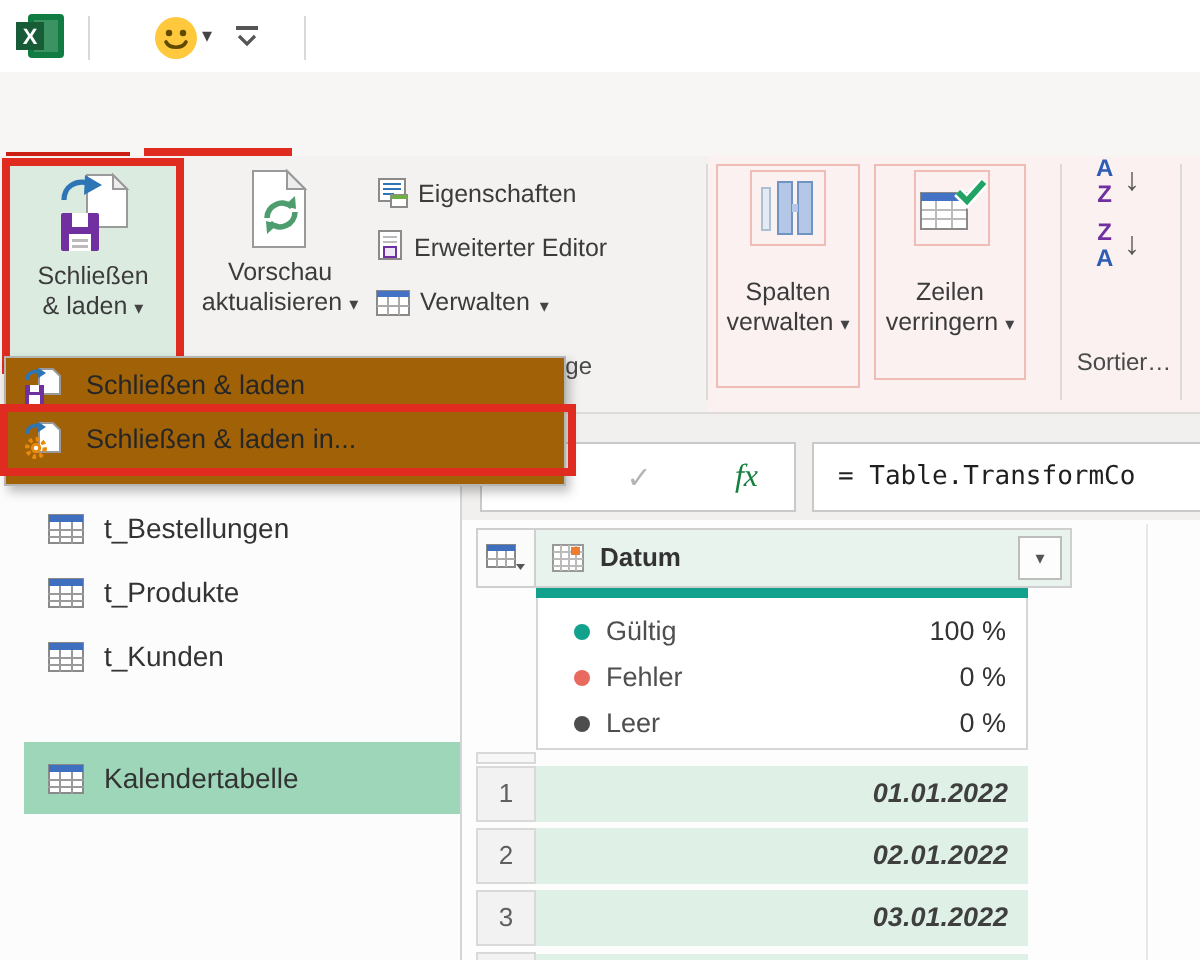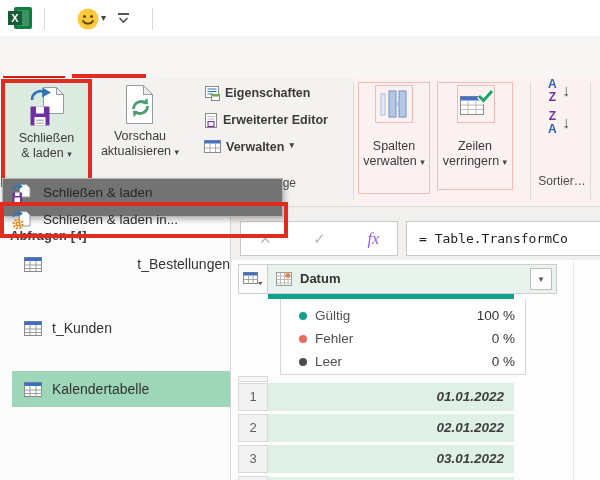--- a/index.html
+++ b/index.html
@@ -22,65 +22,65 @@
   
   .ribbon{position:absolute;left:0;top:78px;width:600px;height:128px;background:#f3f2f1;
           border-bottom:1px solid #dddbd9;box-sizing:content-box;}
   .ribbon-pink{position:absolute;left:354px;top:0;width:246px;height:128px;background:#faf1f0;}
   .rsep{position:absolute;top:4px;width:1px;height:118px;background:#dddbd9;}
   .bigbtn{position:absolute;text-align:center;font-size:12.5px;color:#3b3b3b;}
   .bigbtn .lbl{line-height:15px;white-space:nowrap;}
   .closeload{left:1px;top:1px;width:83px;height:100px;background:#dcebe0;border:4px solid #e02b20;
              box-sizing:content-box;padding-top:0;}
   .caret{font-size:9px;color:#444;}
-  .smallrow{position:absolute;left:204px;height:18px;display:flex;align-items:flex-start;font-size:12.5px;color:#3b3b3b;white-space:nowrap;font-weight:bold;}
+  .smallrow{position:absolute;left:188px;height:18px;display:flex;align-items:flex-end;font-size:12.5px;color:#3b3b3b;white-space:nowrap;}
   .smallrow svg{margin-right:5px;flex:none;}
   .grouplabel{position:absolute;font-size:12px;color:#4a4a4a;text-align:center;white-space:nowrap;}
   .pinkbtn{border:1px solid #f0bcb6;box-sizing:border-box;}
   .iconbox{position:absolute;width:38px;height:38px;border:1px solid #f0bcb6;box-sizing:border-box;
            display:flex;align-items:center;justify-content:center;background:transparent;}
   .sorticon{position:absolute;width:32px;height:30px;}
   .sletters{position:absolute;left:2px;top:0;display:flex;flex-direction:column;line-height:13px;
             font-size:12px;font-weight:bold;text-align:center;}
   .sA{color:#2f5db3;} .sZ{color:#7030a0;}
   .sarrow{position:absolute;left:16px;top:4px;font-size:16px;color:#555;}
   
-  .menu{position:absolute;left:2px;top:178px;width:281px;height:39px;background:#737373;
+  .menu{position:absolute;left:2px;top:178px;width:281px;height:65px;background:#a16207;
         border:1px solid #b5b5b5;box-shadow:2px 3px 5px rgba(0,0,0,.25);z-index:40;box-sizing:border-box;}
   .menuitem{position:relative;height:27px;display:flex;align-items:center;font-size:13.5px;color:#262626;}
   .menuitem svg{margin:0 12px 0 8px;flex:none;}
   .anno2{position:absolute;left:0;top:202px;width:288px;height:36px;border:4px solid #e02b20;
          box-sizing:border-box;z-index:45;pointer-events:none;}
   
   .sidebar{position:absolute;left:0;top:207px;width:231px;height:273px;background:#fcfcfc;
            border-right:1px solid #d4d4d4;box-sizing:border-box;}
   .sb-header{position:absolute;left:10px;top:228px;font-size:13px;color:#3e3e3e;z-index:1;white-space:nowrap;font-weight:bold;}
   .sb-item{position:absolute;left:12px;width:218px;height:32px;display:flex;align-items:center;
            font-size:14px;color:#333;}
   .sb-item svg{margin:0 10px 0 12px;flex:none;}
   .sb-sel{background:#9dd6b8;height:36px;}
   
   .mainstrip{position:absolute;left:231px;top:207px;width:369px;height:53px;background:#f1f0ee;}
   .gridarea{position:absolute;left:231px;top:260px;width:369px;height:220px;background:#fdfdfd;}
   .fbox{position:absolute;top:221px;height:35px;background:#fff;border:1px solid #c9c9c9;box-sizing:border-box;}
   .fbox1{left:240px;width:158px;display:flex;align-items:center;justify-content:space-between;padding:0 18px;}
   .fbox2{left:406px;width:200px;overflow:hidden;}
   .fcancel,.fcheck{font-size:15px;color:#b5b5b5;}
-  .ffx{font-family:"Liberation Serif",serif;font-style:italic;font-size:16px;color:#8b5cf6;text-align:right;}
+  .ffx{font-family:"Liberation Serif",serif;font-style:italic;font-size:16px;color:#15803d;text-align:right;}
   .formula{line-height:33px;padding-left:12px;font-family:"DejaVu Sans Mono",monospace;font-size:13px;color:#1f1f1f;white-space:nowrap;}
   .cornercell{position:absolute;left:238px;top:264px;width:30px;height:30px;background:#fbfbfb;
               border:1px solid #cfcfcf;box-sizing:border-box;display:flex;align-items:center;justify-content:center;}
-  .colheader{position:absolute;left:268px;top:264px;width:289px;height:30px;background:#e7f3ec;
+  .colheader{position:absolute;left:268px;top:264px;width:268px;height:30px;background:#e7f3ec;
              border:1px solid #cfcfcf;border-left:none;box-sizing:border-box;}
   .colheader .ticon{position:absolute;left:8px;top:7px;}
   .colheader .cname{position:absolute;left:32px;top:0;line-height:28px;font-size:13px;font-weight:bold;color:#333;}
   .dropbtn{position:absolute;right:4px;top:3px;width:22px;height:22px;background:#fdfdfd;
            border:1px solid #bdbdbd;box-sizing:border-box;text-align:center;line-height:20px;font-size:9px;color:#555;}
   .qualbar{position:absolute;left:268px;top:294px;width:246px;height:5px;background:#12a18c;}
-  .qualpanel{position:absolute;left:280px;top:299px;width:246px;height:76px;background:#fff;
+  .qualpanel{position:absolute;left:268px;top:299px;width:246px;height:76px;background:#fff;
              border:1px solid #d6d6d6;border-top:none;box-sizing:border-box;}
   .qrow{position:absolute;left:0;width:100%;height:23px;}
   .qdot{position:absolute;left:18px;top:7px;width:8px;height:8px;border-radius:50%;}
   .qlabel{position:absolute;left:34px;top:3px;font-size:13.5px;color:#4f4f4f;}
   .qval{position:absolute;right:10px;top:3px;font-size:13.5px;color:#333;}
   .numstrip{position:absolute;left:238px;top:376px;width:30px;height:6px;background:#f7f7f7;
             border:1px solid #d9d9d9;box-sizing:border-box;}
   .numcell{position:absolute;left:238px;width:30px;height:28px;background:#f2f2f2;border:1px solid #d9d9d9;
            box-sizing:border-box;text-align:center;line-height:26px;font-size:13px;color:#5f5f5f;}
   .datecell{position:absolute;left:268px;width:246px;height:28px;background:#dff0e6;
@@ -235,30 +235,41 @@
           <span class="sA">A</span>
         </div>
       <span class="sarrow">↓</span>
     </div>
     <div class="grouplabel" style="left:532px;top:96px;width:60px;">Sortier…</div>
   </div>
 
   <div class="sidebar"></div>
   <div class="sb-header">Abfragen [4]</div>
 
-  <div class="sb-item" style="top:248px;justify-content:space-between;">
+  <div class="sb-item" style="top:248px;">
     <svg width="18" height="15">
       <rect x="0.5" y="0.5" width="17" height="14" fill="#fff" stroke="#8a8a8a"></rect>
       <rect x="0.5" y="0.5" width="17" height="3.5" fill="#3f6fbf"></rect>
       <line x1="6" y1="4" x2="6" y2="15" stroke="#9a9a9a"></line>
         <line x1="12" y1="4" x2="12" y2="15" stroke="#9a9a9a"></line>
       <line x1="0" y1="8" x2="18" y2="8" stroke="#9a9a9a"></line>
         <line x1="0" y1="11.5" x2="18" y2="11.5" stroke="#9a9a9a"></line>
     </svg>
     <span>t_Bestellungen</span>
+  </div>
+  <div class="sb-item" style="top:280px;">
+    <svg width="18" height="15">
+      <rect x="0.5" y="0.5" width="17" height="14" fill="#fff" stroke="#8a8a8a"></rect>
+      <rect x="0.5" y="0.5" width="17" height="3.5" fill="#3f6fbf"></rect>
+      <line x1="6" y1="4" x2="6" y2="15" stroke="#9a9a9a"></line>
+        <line x1="12" y1="4" x2="12" y2="15" stroke="#9a9a9a"></line>
+      <line x1="0" y1="8" x2="18" y2="8" stroke="#9a9a9a"></line>
+        <line x1="0" y1="11.5" x2="18" y2="11.5" stroke="#9a9a9a"></line>
+    </svg>
+    <span>t_Produkte</span>
   </div>
   <div class="sb-item" style="top:312px;">
     <svg width="18" height="15">
       <rect x="0.5" y="0.5" width="17" height="14" fill="#fff" stroke="#8a8a8a"></rect>
       <rect x="0.5" y="0.5" width="17" height="3.5" fill="#3f6fbf"></rect>
       <line x1="6" y1="4" x2="6" y2="15" stroke="#9a9a9a"></line>
         <line x1="12" y1="4" x2="12" y2="15" stroke="#9a9a9a"></line>
       <line x1="0" y1="8" x2="18" y2="8" stroke="#9a9a9a"></line>
         <line x1="0" y1="11.5" x2="18" y2="11.5" stroke="#9a9a9a"></line>
     </svg>

